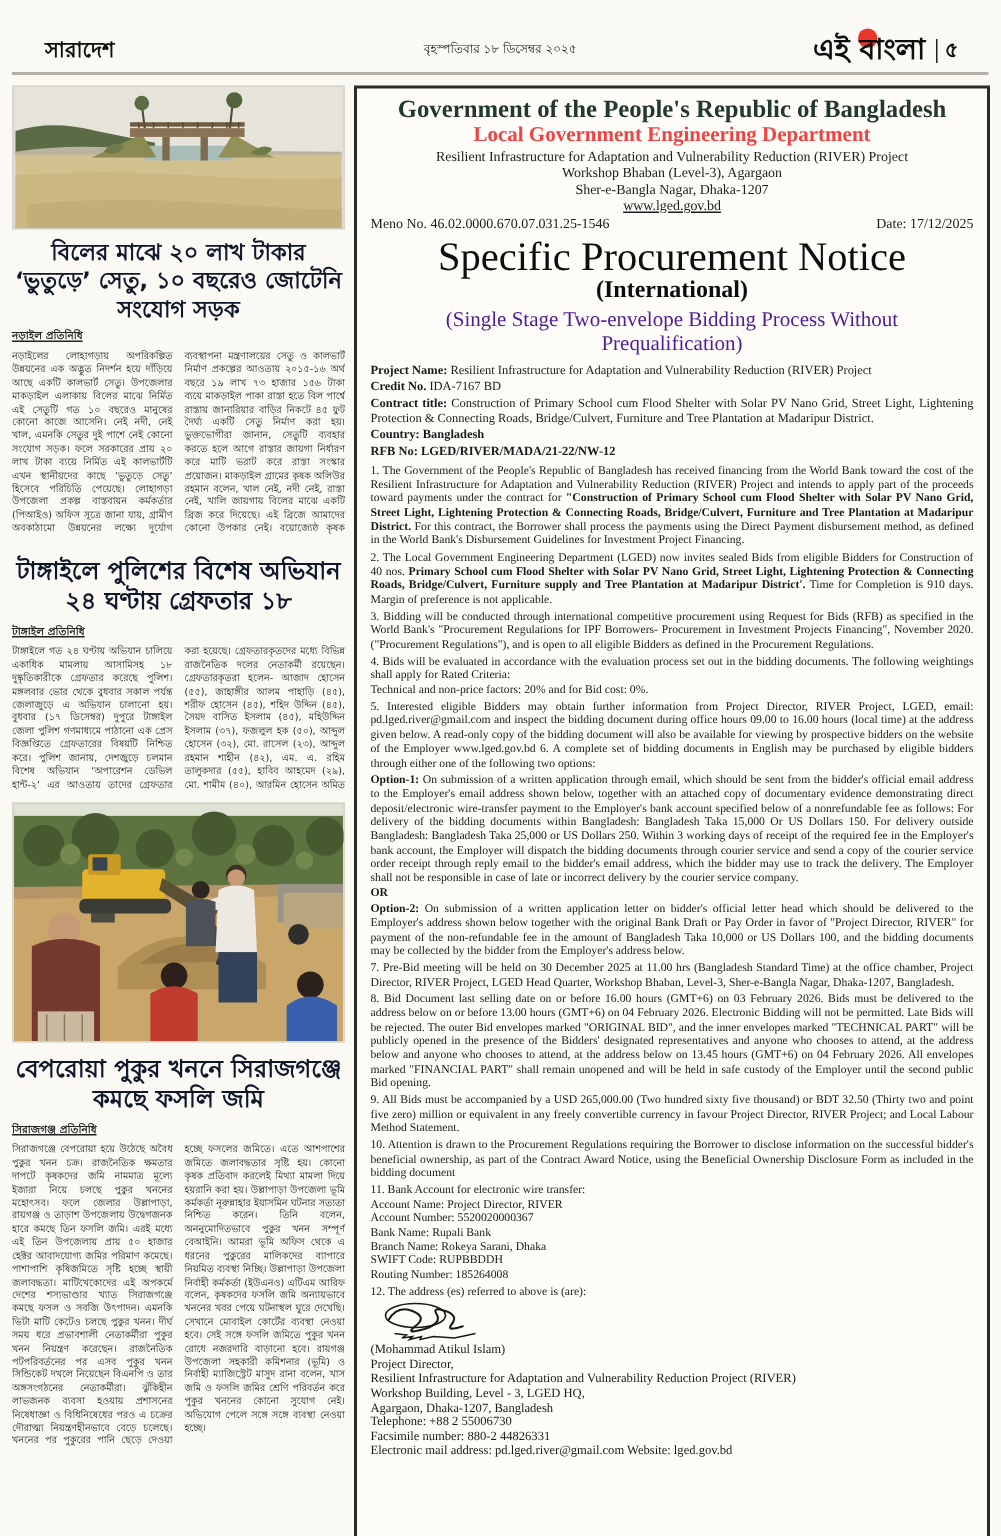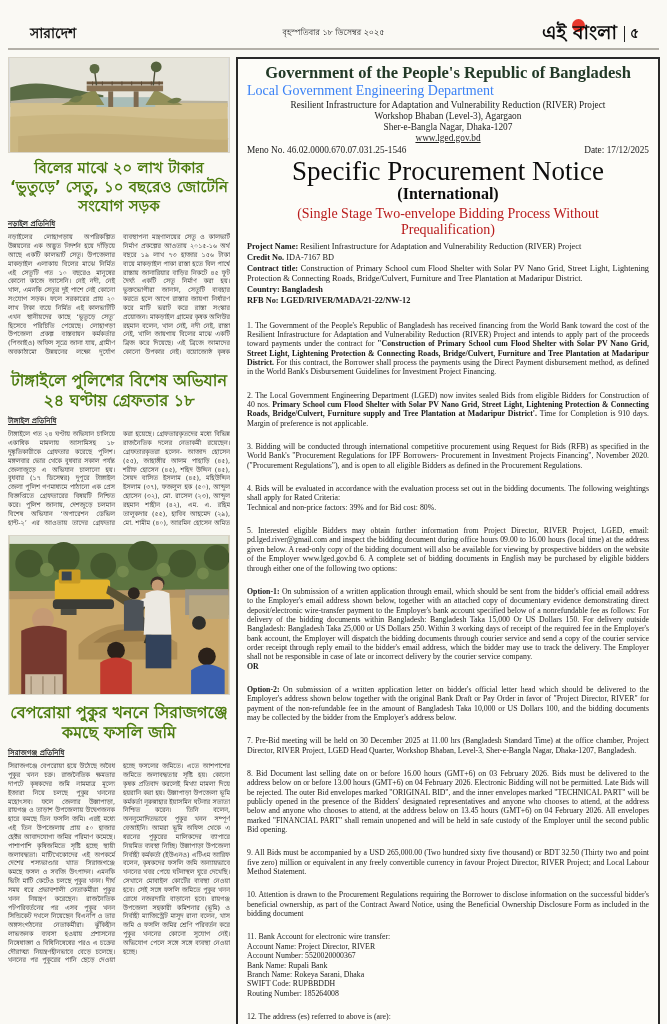--- a/index.html
+++ b/index.html
@@ -21,54 +21,54 @@
   .logo-wrap { position:relative; font-family:"DejaVu Sans",sans-serif; font-weight:bold; font-size:19px; color:#0d0d0d; padding:0 2px; }
   .logo-dot { position:absolute; right:34px; top:1px; width:13px; height:13px; border-radius:50%; background:#e8372c; z-index:0; }
   .logo-text { position:relative; z-index:1; }
   .mh-sep { width:1px; height:16px; background:#222; }
   .mh-page { font-family:"DejaVu Sans",sans-serif; font-weight:bold; font-size:14px; color:#111; }
   .mh-rule { position:absolute; top:48px; left:8px; right:8px; height:2px; background:#b3b0a8; }
 
   
   .leftcol { position:absolute; top:57px; left:8px; width:222px; }
   .photo { width:222px; border:1px solid #d8d4c8; background:#ddd; display:block; }
-  .headline { font-family:"DejaVu Sans",sans-serif; font-weight:bold; color:#4d7c0f; text-align:center; line-height:1.25; }
+  .headline { font-family:"DejaVu Sans",sans-serif; font-weight:bold; color:#0f172a; text-align:center; line-height:1.25; }
   .h1a { font-size:15px; margin:6px 0 3px; }
   .h2a { font-size:16px; margin:10px 0 4px; }
   .h3a { font-size:16px; margin:8px 0 4px; }
   .byline { font-family:"DejaVu Sans",sans-serif; font-weight:bold; font-size:7px; color:#222; text-decoration:underline; margin:2px 0 3px; }
   .body-bn {
     font-family:"DejaVu Sans",sans-serif;
     font-size:6.4px; line-height:1.38; text-align:justify; color:#222;
     column-count:2; column-gap:8px; overflow:hidden;
   }
   .b1 { height:128px; }
   .b2 { height:100px; }
   .b3 { height:248px; }
 
   
   .notice {
     position:absolute; top:57px; left:236px; width:424px; height:996px;
     border:2px solid #2a2a2a; background:#fdfcf8; padding:5px 9px 4px;
     overflow:hidden;
   }
   .n-gov { text-align:center; font-weight:bold; font-size:16.5px; color:#233a28; line-height:1.15; }
-  .n-dept { text-align:left; font-weight:normal; font-size:14px; color:#3b82f6; line-height:1.2; }
+  .n-dept { text-align:center; font-weight:bold; font-size:14px; color:#ef4444; line-height:1.2; }
   .n-small { text-align:center; font-size:9.3px; line-height:1.18; color:#1c1c1c; }
   .n-web { text-align:center; font-size:9.3px; line-height:1.2; }
   .n-web a, .n-web span { color:#1c1c1c; text-decoration:underline; }
   .n-memo { display:flex; justify-content:space-between; font-size:9.3px; margin-top:1px; }
   .n-title { text-align:center; font-weight:normal; font-size:27px; line-height:1.05; margin-top:2px; color:#0d0d0d; }
   .n-subtitle { text-align:center; font-weight:bold; font-size:16px; line-height:1.1; margin-bottom:3px; color:#0d0d0d; }
-  .n-process { text-align:center; font-size:14px; line-height:1.15; margin:2px 18px 4px; color:#b91c1c; }
+  .n-process { text-align:center; font-size:14px; line-height:1.15; margin:2px 18px 4px; color:#4c1d95; }
   .n-field { font-size:8.3px; line-height:1.3; text-align:justify; }
   .n-field b { font-weight:bold; }
   .n-body { font-size:7.8px; line-height:1.2; text-align:justify; margin-top:2px; }
   .n-body p { margin:0; }
-  .n-body .blk { margin-top:14px; }
+  .n-body .blk { margin-top:2px; }
   .or { font-weight:bold; }
   .sig { margin-top:3px; font-size:8.4px; line-height:1.14; }
   .sig-scribble { display:block; margin:1px 0 1px 6px; }
 
   .bank-line { margin:0; }
 </style>
 </head>
 <body>
 
 <div class="page">
@@ -223,21 +223,21 @@
     <div class="n-field"><b>Credit No.</b> <span>IDA-7167 BD</span></div>
     <div class="n-field"><b>Contract title:</b> <span>Construction of Primary School cum Flood Shelter with Solar PV Nano Grid, Street Light, Lightening Protection &amp; Connecting Roads, Bridge/Culvert, Furniture and Tree Plantation at Madaripur District.</span></div>
     <div class="n-field"><b>Country:</b> <b>Bangladesh</b></div>
     <div class="n-field"><b>RFB No:</b> <b>LGED/RIVER/MADA/21-22/NW-12</b></div>
 
     <div class="n-body">
       <p class="blk"><span>1. The Government of the People's Republic of Bangladesh has received financing from the World Bank toward the cost of the Resilient Infrastructure for Adaptation and Vulnerability Reduction (RIVER) Project and intends to apply part of the proceeds toward payments under the contract for </span><b>"Construction of Primary School cum Flood Shelter with Solar PV Nano Grid, Street Light, Lightening Protection &amp; Connecting Roads, Bridge/Culvert, Furniture and Tree Plantation at Madaripur District.</b><span> For this contract, the Borrower shall process the payments using the Direct Payment disbursement method, as defined in the World Bank's Disbursement Guidelines for Investment Project Financing.</span></p>
       <p class="blk"><span>2. The Local Government Engineering Department (LGED) now invites sealed Bids from eligible Bidders for Construction of 40 nos. </span><b>Primary School cum Flood Shelter with Solar PV Nano Grid, Street Light, Lightening Protection &amp; Connecting Roads, Bridge/Culvert, Furniture supply and Tree Plantation at Madaripur District'.</b><span> Time for Completion is 910 days. Margin of preference is not applicable.</span></p>
       <p class="blk">3. Bidding will be conducted through international competitive procurement using Request for Bids (RFB) as specified in the World Bank's "Procurement Regulations for IPF Borrowers- Procurement in Investment Projects Financing", November 2020. ("Procurement Regulations"), and is open to all eligible Bidders as defined in the Procurement Regulations.</p>
       <p class="blk">4. Bids will be evaluated in accordance with the evaluation process set out in the bidding documents. The following weightings shall apply for Rated Criteria:</p>
-      <p>Technical and non-price factors: 39% and for Bid cost: 80%.</p>
+      <p>Technical and non-price factors: 20% and for Bid cost: 0%.</p>
       <p class="blk">5. Interested eligible Bidders may obtain further information from Project Director, RIVER Project, LGED, email: pd.lged.river@gmail.com and inspect the bidding document during office hours 09.00 to 16.00 hours (local time) at the address given below. A read-only copy of the bidding document will also be available for viewing by prospective bidders on the website of the Employer www.lged.gov.bd 6. A complete set of bidding documents in English may be purchased by eligible bidders through either one of the following two options:</p>
       <p class="blk"><b>Option-1:</b><span> On submission of a written application through email, which should be sent from the bidder's official email address to the Employer's email address shown below, together with an attached copy of documentary evidence demonstrating direct deposit/electronic wire-transfer payment to the Employer's bank account specified below of a nonrefundable fee as follows: For delivery of the bidding documents within Bangladesh: Bangladesh Taka 15,000 Or US Dollars 150. For delivery outside Bangladesh: Bangladesh Taka 25,000 or US Dollars 250. Within 3 working days of receipt of the required fee in the Employer's bank account, the Employer will dispatch the bidding documents through courier service and send a copy of the courier service order receipt through reply email to the bidder's email address, which the bidder may use to track the delivery. The Employer shall not be responsible in case of late or incorrect delivery by the courier service company.</span></p>
       <p class="or">OR</p>
       <p class="blk"><b>Option-2:</b><span> On submission of a written application letter on bidder's official letter head which should be delivered to the Employer's address shown below together with the original Bank Draft or Pay Order in favor of "Project Director, RIVER" for payment of the non-refundable fee in the amount of Bangladesh Taka 10,000 or US Dollars 100, and the bidding documents may be collected by the bidder from the Employer's address below.</span></p>
       <p class="blk">7. Pre-Bid meeting will be held on 30 December 2025 at 11.00 hrs (Bangladesh Standard Time) at the office chamber, Project Director, RIVER Project, LGED Head Quarter, Workshop Bhaban, Level-3, Sher-e-Bangla Nagar, Dhaka-1207, Bangladesh.</p>
       <p class="blk">8. Bid Document last selling date on or before 16.00 hours (GMT+6) on 03 February 2026. Bids must be delivered to the address below on or before 13.00 hours (GMT+6) on 04 February 2026. Electronic Bidding will not be permitted. Late Bids will be rejected. The outer Bid envelopes marked "ORIGINAL BID", and the inner envelopes marked "TECHNICAL PART" will be publicly opened in the presence of the Bidders' designated representatives and anyone who chooses to attend, at the address below and anyone who chooses to attend, at the address below on 13.45 hours (GMT+6) on 04 February 2026. All envelopes marked "FINANCIAL PART" shall remain unopened and will be held in safe custody of the Employer until the second public Bid opening.</p>
       <p class="blk">9. All Bids must be accompanied by a USD 265,000.00 (Two hundred sixty five thousand) or BDT 32.50 (Thirty two and point five zero) million or equivalent in any freely convertible currency in favour Project Director, RIVER Project; and Local Labour Method Statement.</p>
       <p class="blk">10. Attention is drawn to the Procurement Regulations requiring the Borrower to disclose information on the successful bidder's beneficial ownership, as part of the Contract Award Notice, using the Beneficial Ownership Disclosure Form as included in the bidding document</p>
       <p class="blk bank-line">11. Bank Account for electronic wire transfer:</p>
       <p class="bank-line">Account Name: Project Director, RIVER</p>

